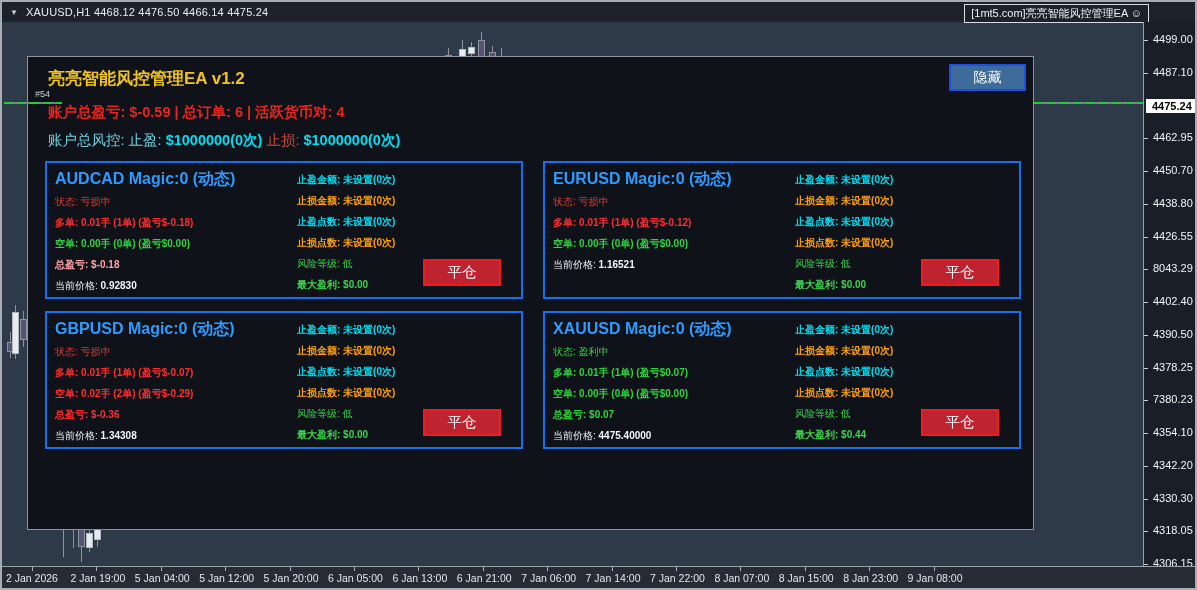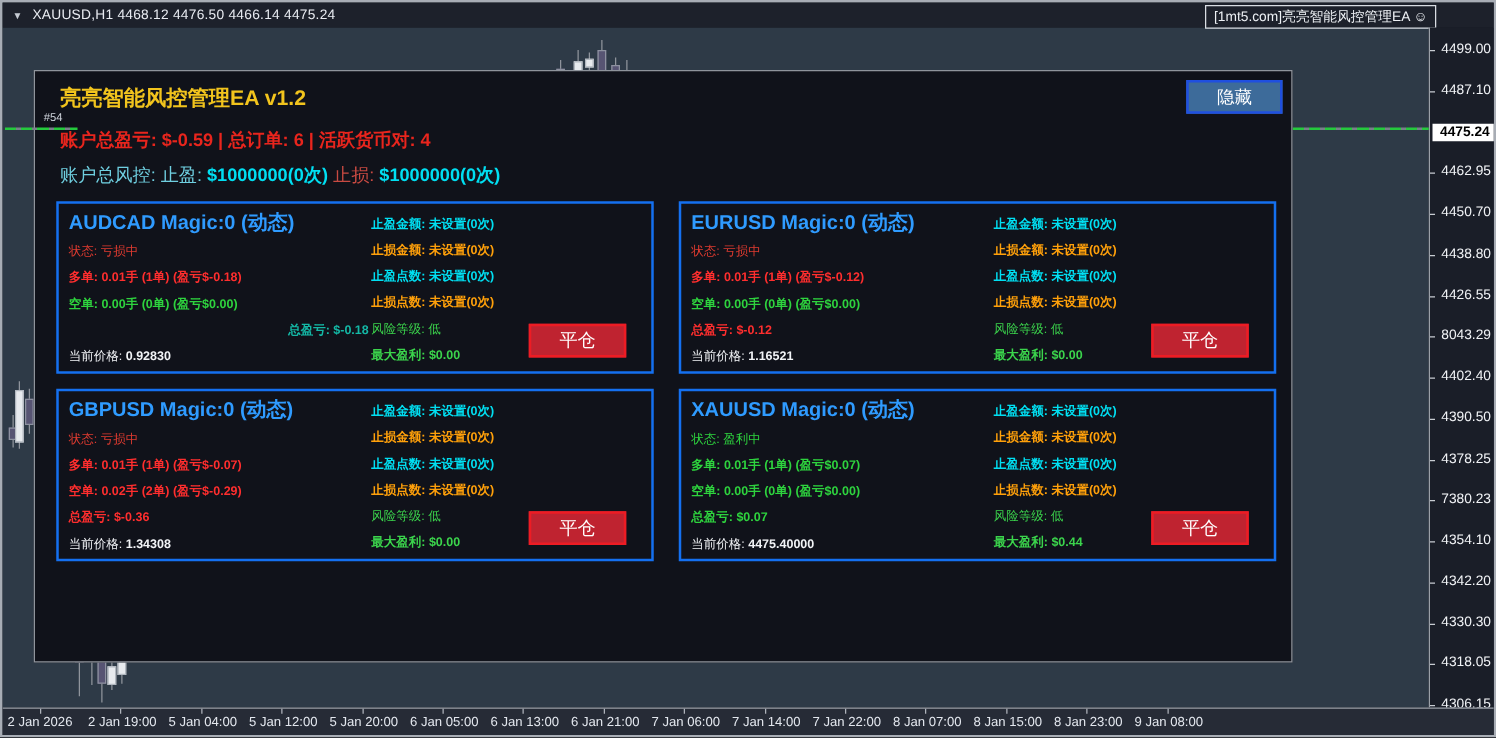--- a/index.html
+++ b/index.html
@@ -119,41 +119,40 @@
     <div class="sum2"><span style="color: rgb(111, 207, 224);">账户总风控: 止盈: </span><span style="color: rgb(0, 223, 242); font-weight: 700;">$1000000(0次)</span><span style="color: rgb(200, 74, 66);"> 止损: </span><span style="color: rgb(0, 223, 242); font-weight: 700;">$1000000(0次)</span></div>
 
     <div class="cards">
 
       <div class="card">
         <div class="card-left">
           <div class="c-header">AUDCAD Magic:0 (动态)</div>
           <div class="c-line" style="color: rgb(224, 59, 48);">状态: 亏损中</div>
           <div class="c-line bold" style="color: rgb(255, 46, 46);">多单: 0.01手 (1单) (盈亏$-0.18)</div>
           <div class="c-line bold" style="color: rgb(46, 211, 62);">空单: 0.00手 (0单) (盈亏$0.00)</div>
-          <div class="c-line bold" style="color: #14b8a6; text-align: right;">总盈亏: $-0.18</div>
+          <div class="c-line bold" style="color: #fca5a5;">总盈亏: $-0.18</div>
           <div class="c-line white"><span>当前价格: </span><span class="bold">0.92830</span></div>
         </div>
         <div class="card-right">
           <div class="c-line cyan bold">止盈金额: 未设置(0次)</div>
           <div class="c-line orange bold">止损金额: 未设置(0次)</div>
           <div class="c-line cyan bold">止盈点数: 未设置(0次)</div>
           <div class="c-line orange bold">止损点数: 未设置(0次)</div>
           <div class="c-line green">风险等级: 低</div>
           <div class="c-line green bold">最大盈利: $0.00</div>
         </div>
         <button class="close-btn">平仓</button>
       </div>
 
       <div class="card">
         <div class="card-left">
           <div class="c-header">EURUSD Magic:0 (动态)</div>
           <div class="c-line" style="color: rgb(224, 59, 48);">状态: 亏损中</div>
           <div class="c-line bold" style="color: rgb(255, 46, 46);">多单: 0.01手 (1单) (盈亏$-0.12)</div>
           <div class="c-line bold" style="color: rgb(46, 211, 62);">空单: 0.00手 (0单) (盈亏$0.00)</div>
-          <div class="c-line bold" style="color: rgb(255, 46, 46);">总盈亏: $-0.12</div>
           <div class="c-line white"><span>当前价格: </span><span class="bold">1.16521</span></div>
         </div>
         <div class="card-right">
           <div class="c-line cyan bold">止盈金额: 未设置(0次)</div>
           <div class="c-line orange bold">止损金额: 未设置(0次)</div>
           <div class="c-line cyan bold">止盈点数: 未设置(0次)</div>
           <div class="c-line orange bold">止损点数: 未设置(0次)</div>
           <div class="c-line green">风险等级: 低</div>
           <div class="c-line green bold">最大盈利: $0.00</div>
         </div>

